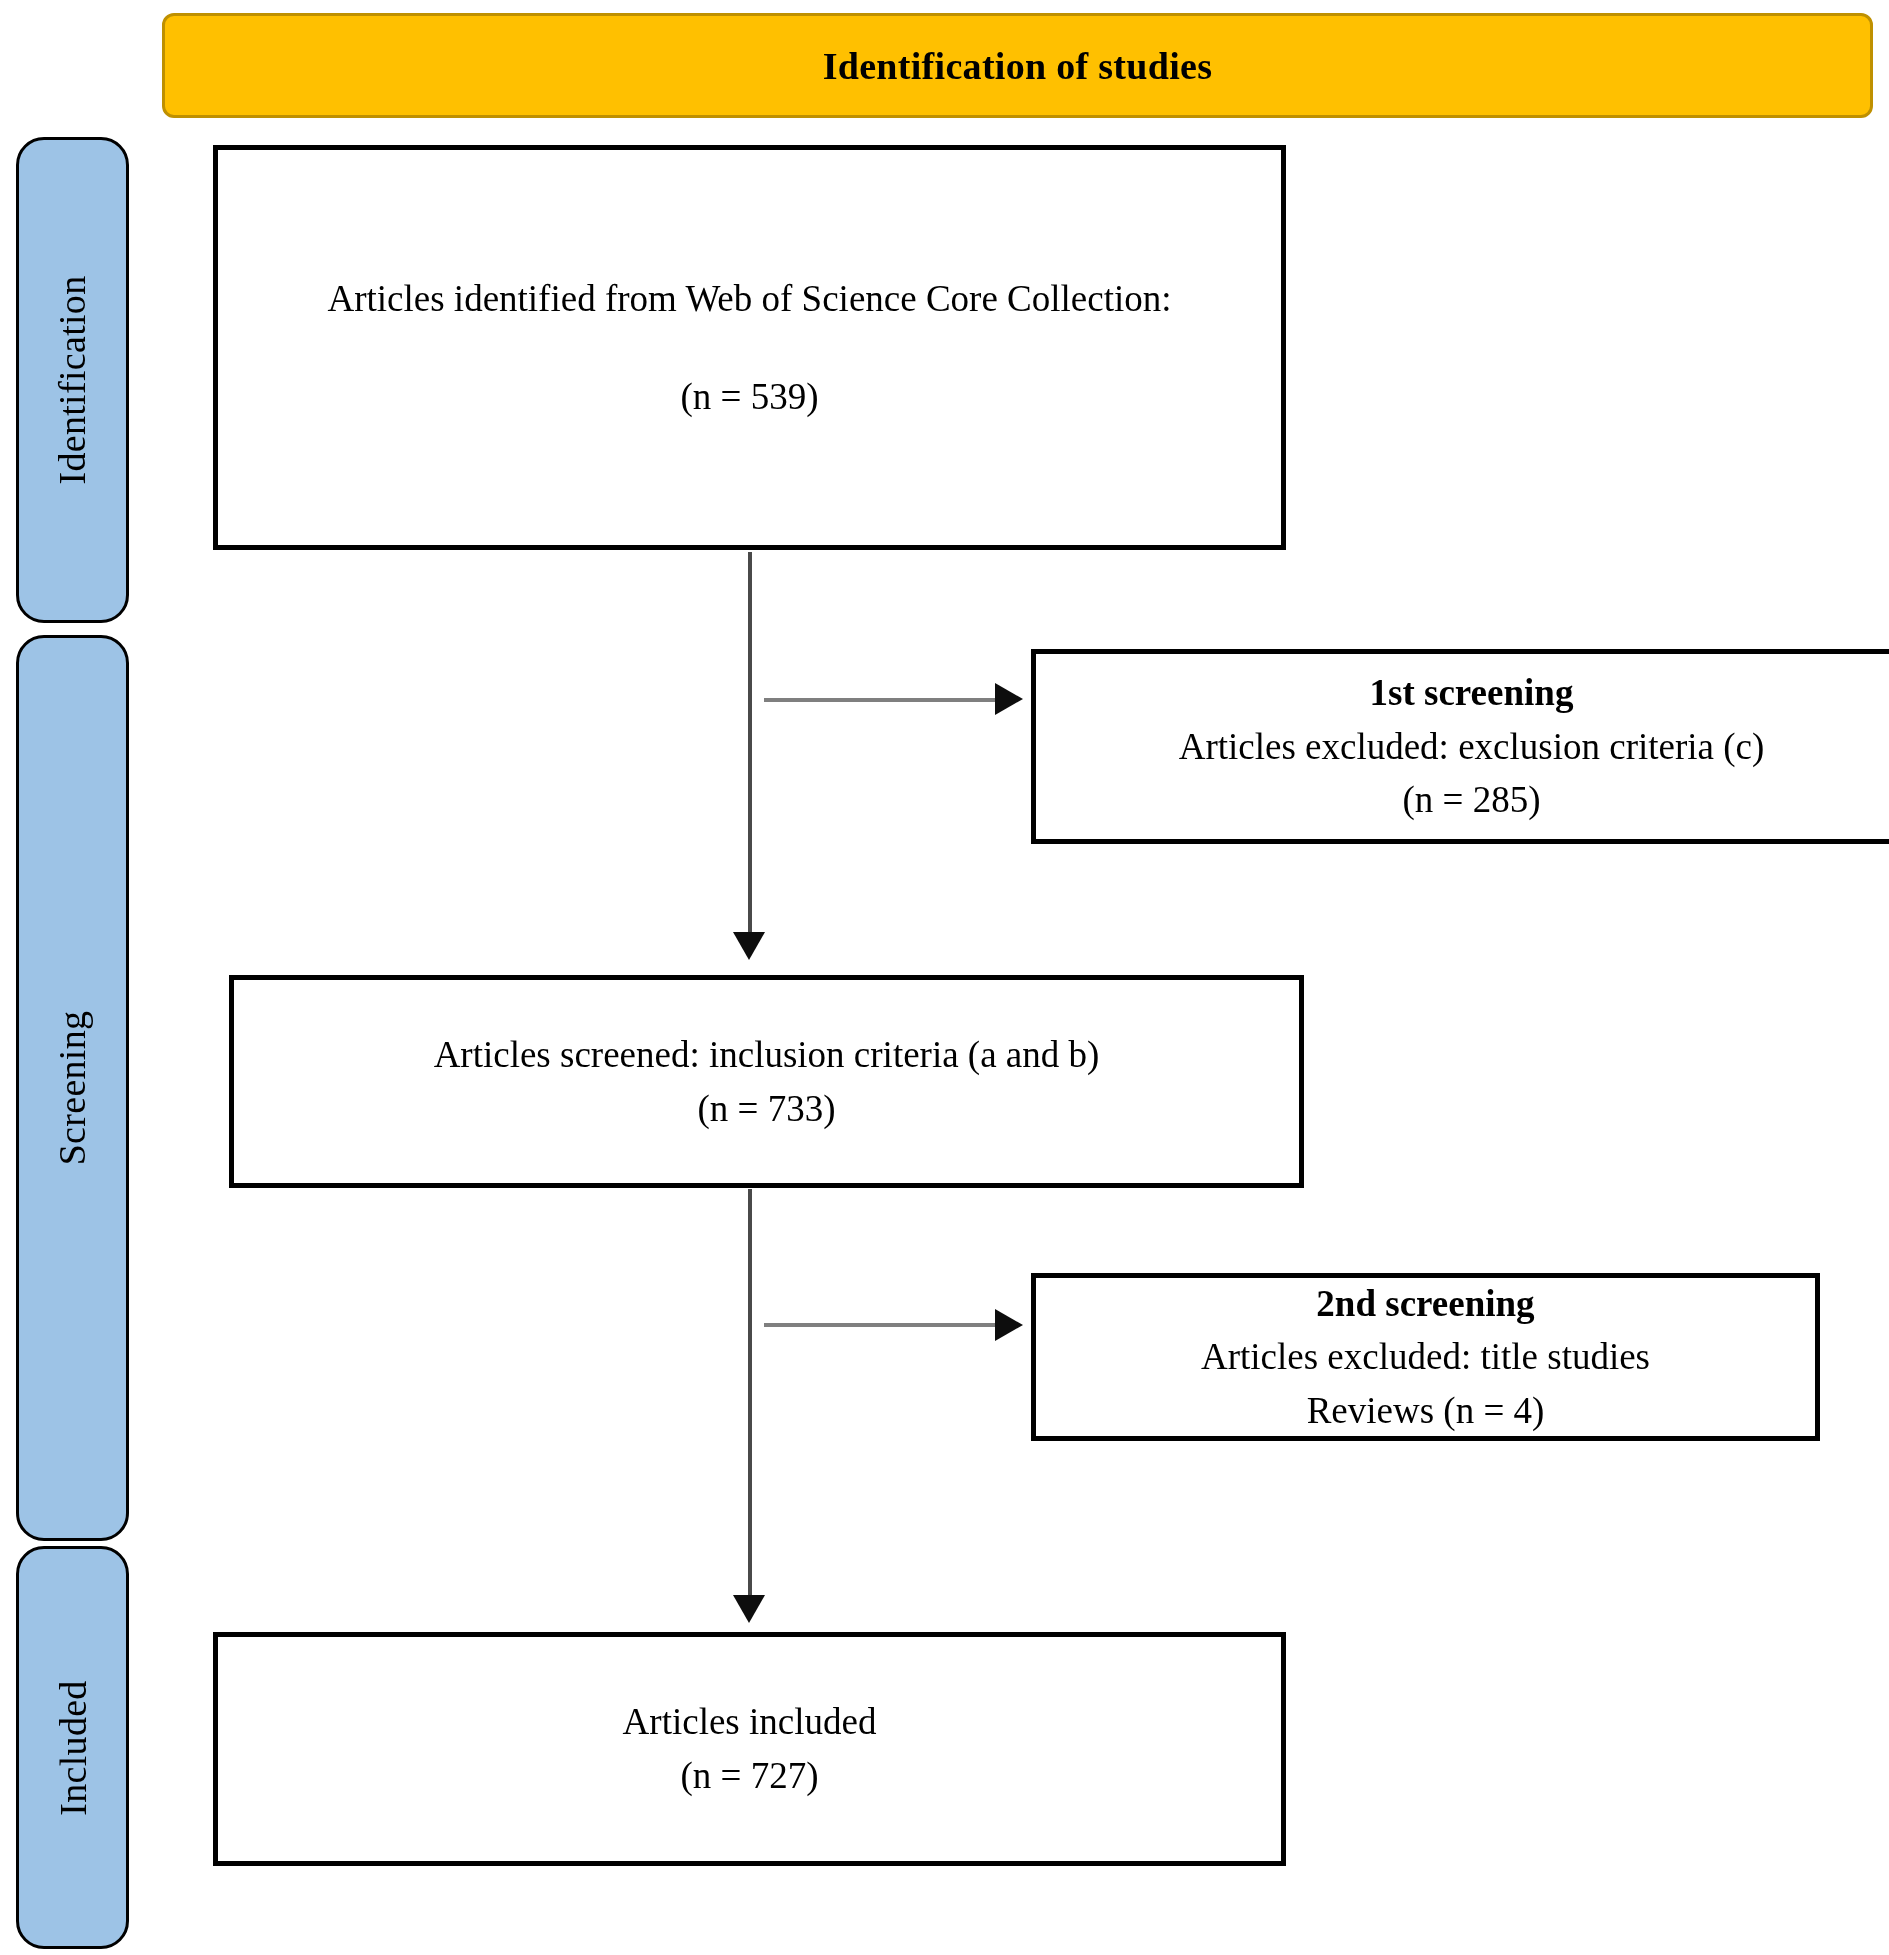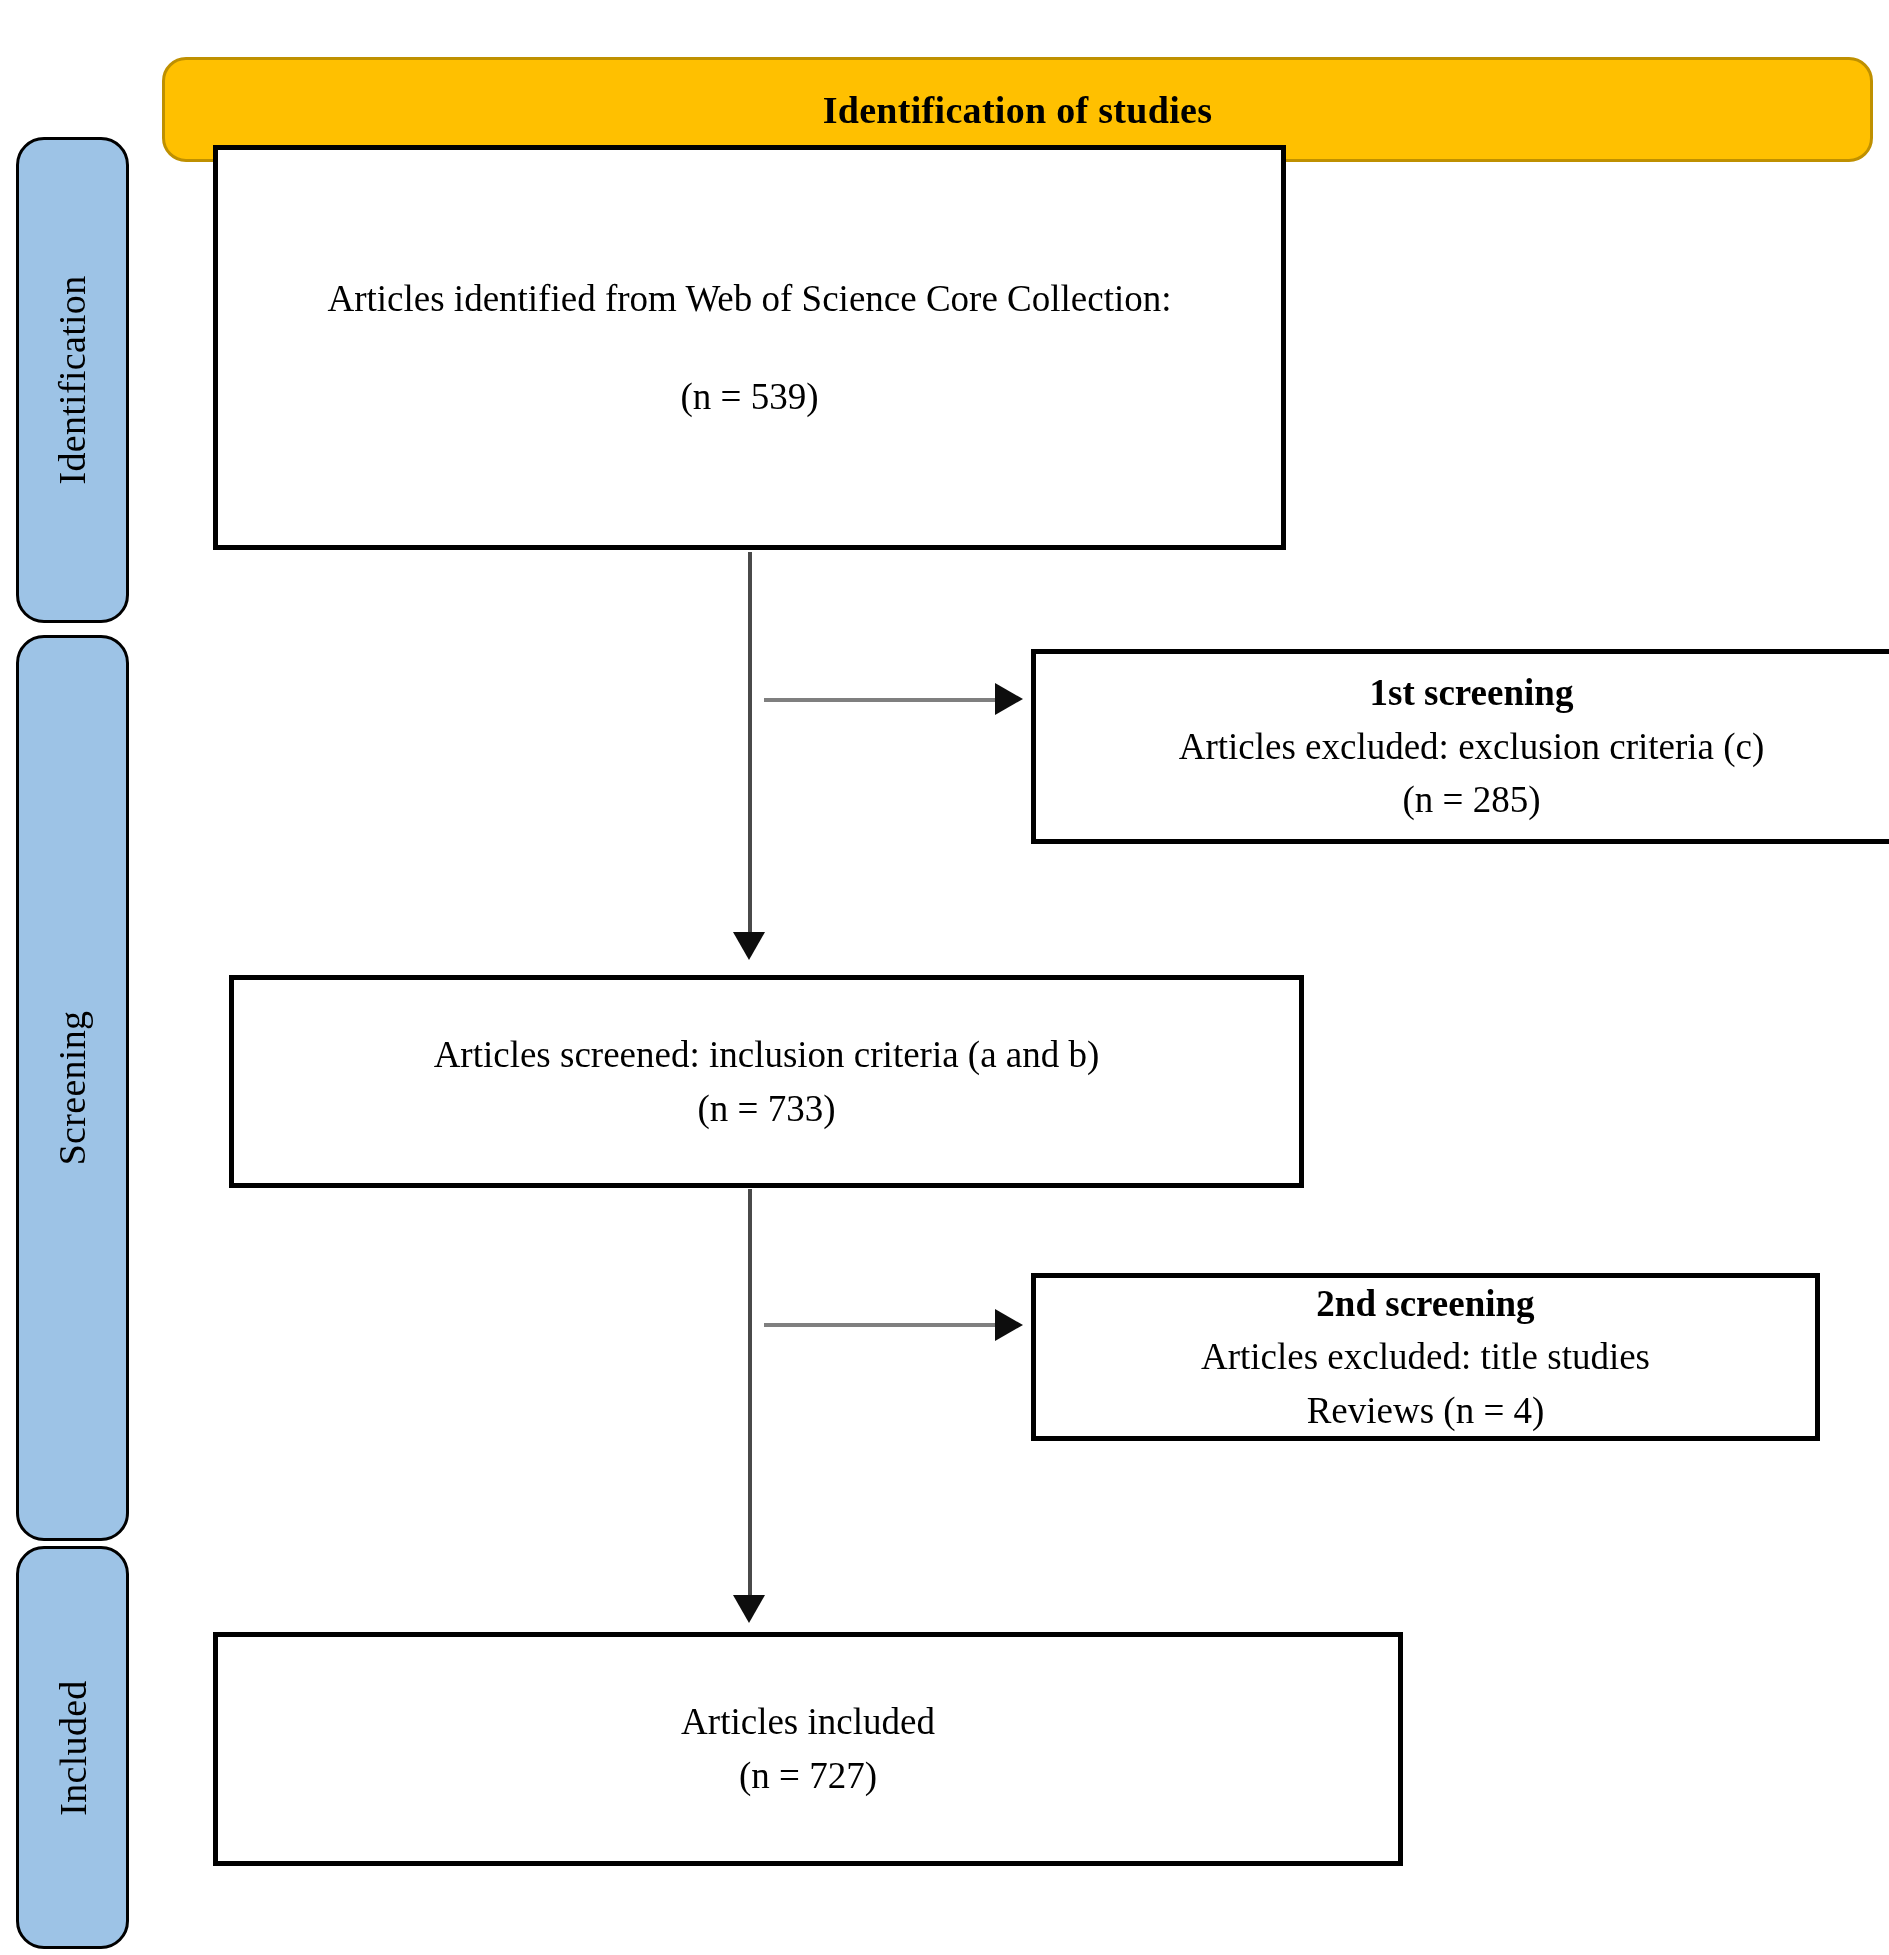--- a/index.html
+++ b/index.html
@@ -14,25 +14,24 @@
     font-family: "Liberation Serif", "DejaVu Serif", serif;
     color: #000000;
   }
   .abs { position: absolute; box-sizing: border-box; }
 
   
   .banner {
     left: 162px; top: 13.3px; width: 1711px; height: 105px;
     background: #FFC000;
     border: 3.3px solid #BF9000;
-    border-radius: 24px;
+    border-radius: 12px;
     display: flex; align-items: center; justify-content: center;
     font-size: 38px; font-weight: bold;
     letter-spacing: 0.3px;
-    margin-top: 44px;
   }
 
   
   .stage {
     left: 16px; width: 113px;
     background: #9DC3E6;
     border: 3.3px solid #000000;
     border-radius: 28px;
     display: flex; align-items: center; justify-content: center;
     overflow: hidden;
@@ -53,21 +52,21 @@
     border: 5.3px solid #000000;
     display: flex; flex-direction: column;
     align-items: center; justify-content: center;
     text-align: center;
     font-size: 37px;
     line-height: 1.45;
     padding: 6.6px 20px;
   }
   .box-identified { left: 213px; top: 145px;  width: 1073px; height: 405px; gap: 44px; }
   .box-screened   { left: 213px; top: 975px; width: 1075px; height: 213px; margin-left: 16px; }
-  .box-included   { left: 213px; top: 1632px; width: 1190px; height: 234px; }
+  .box-included   { left: 213px; top: 1632px; width: 1073px; height: 234px; }
   .box-excl1      { left: 1031px; top: 649px;  width: 881px; height: 195px; }
   .box-excl2      { left: 1031px; top: 1273px; width: 789px; height: 168px; }
   .bold-line { font-weight: bold; }
 
   
   .vline {
     width: 4px;
     background: #4a4a4a;
     left: 748px;
   }

